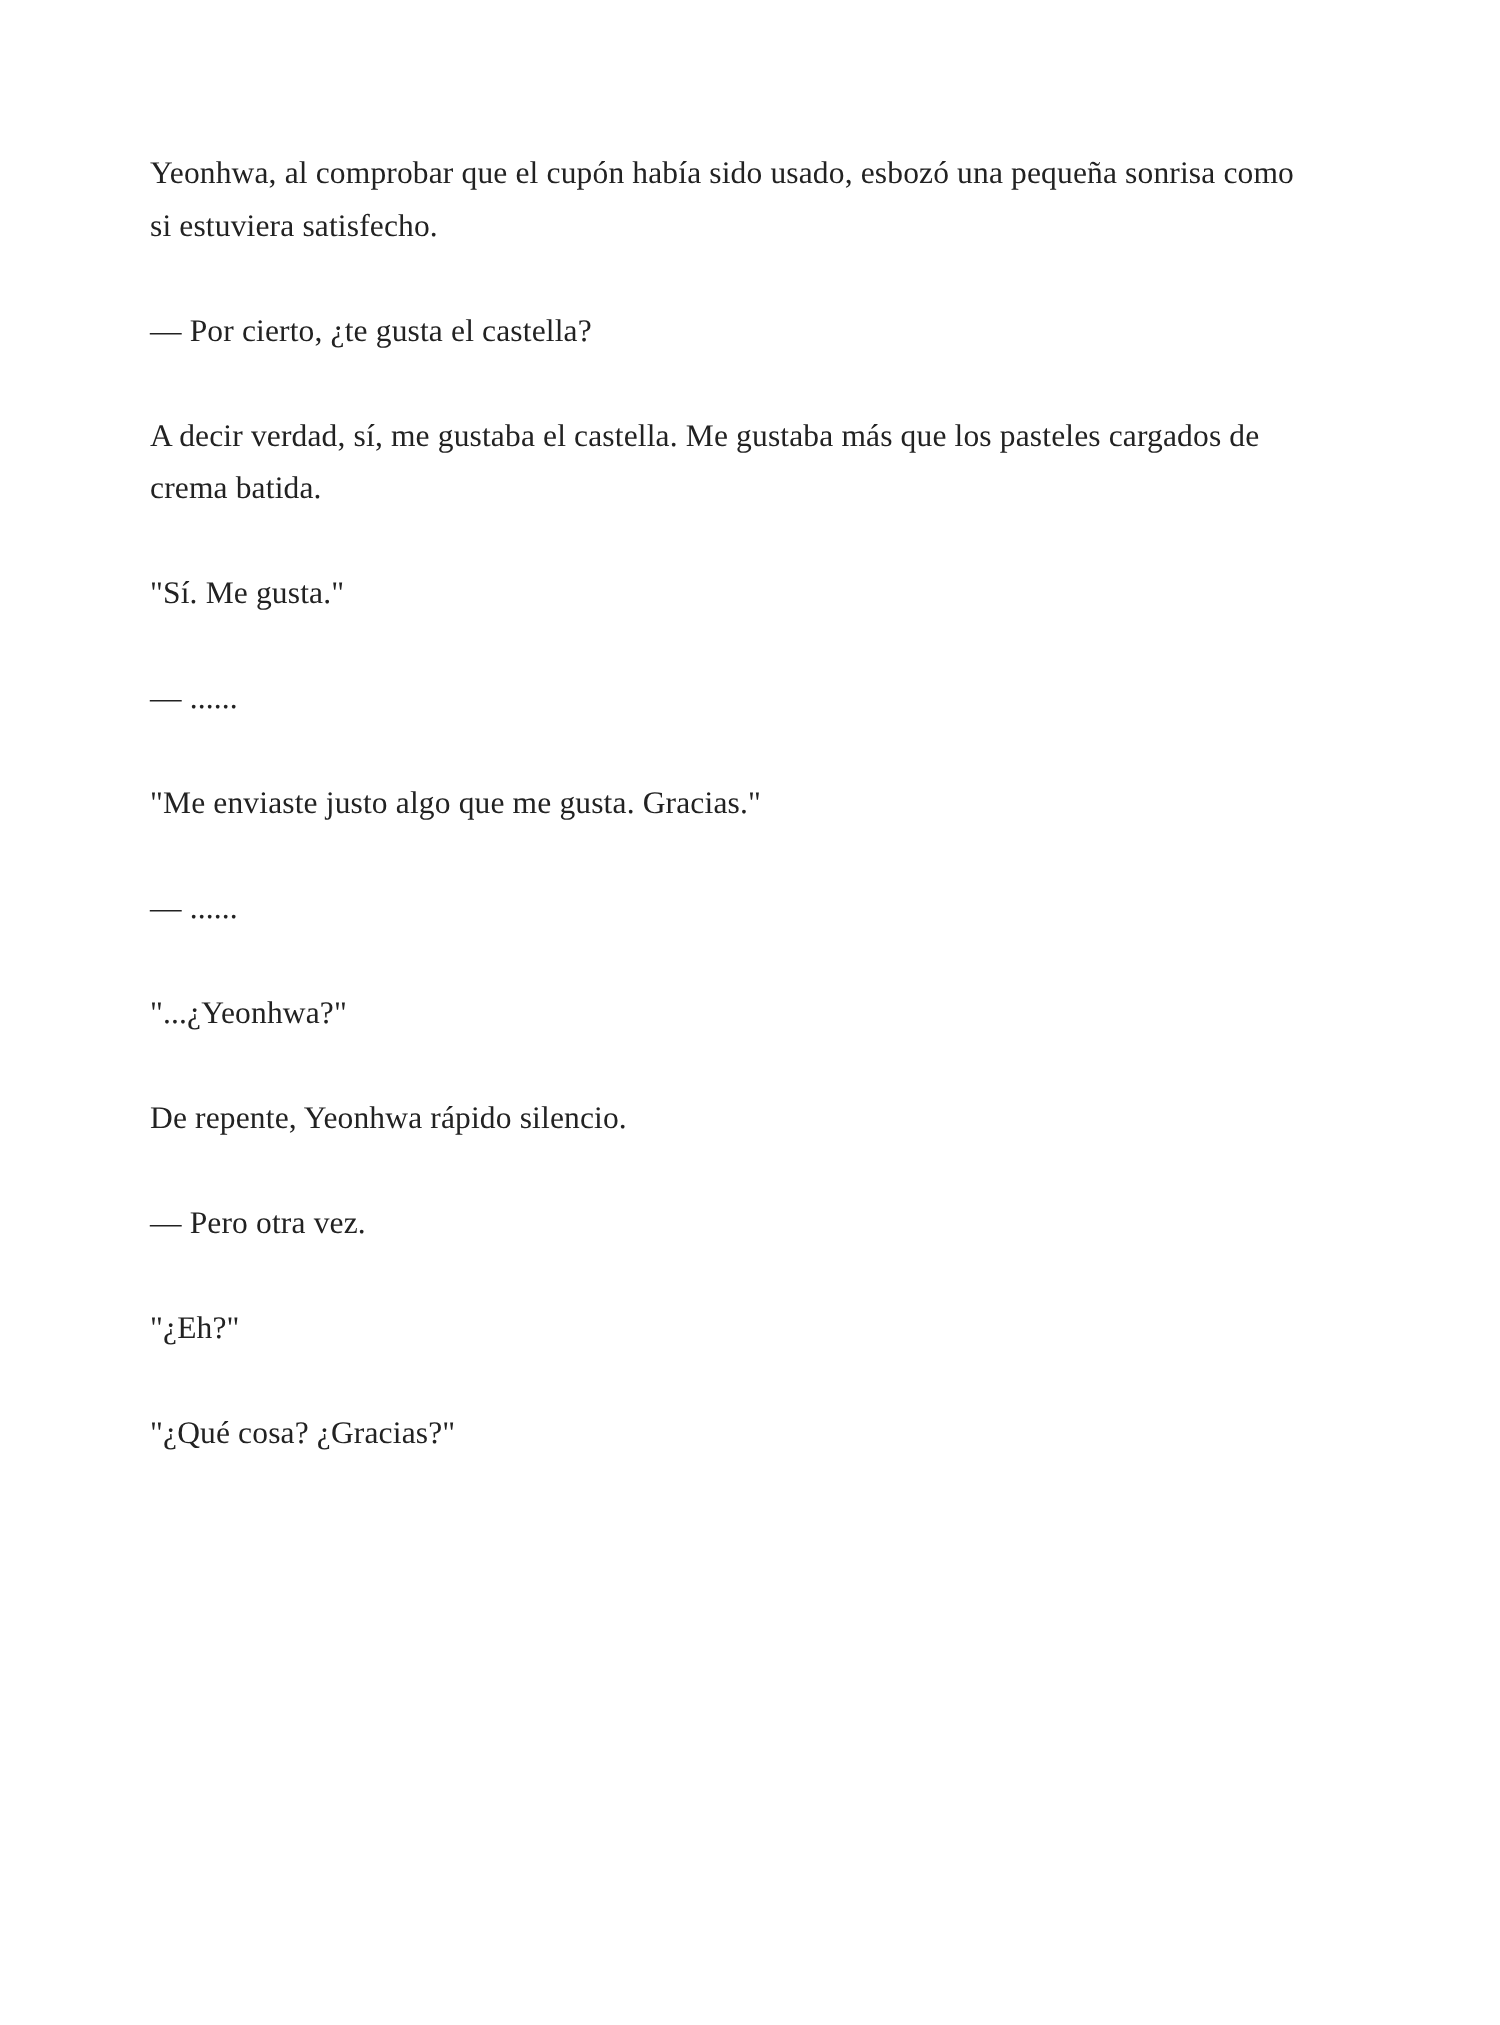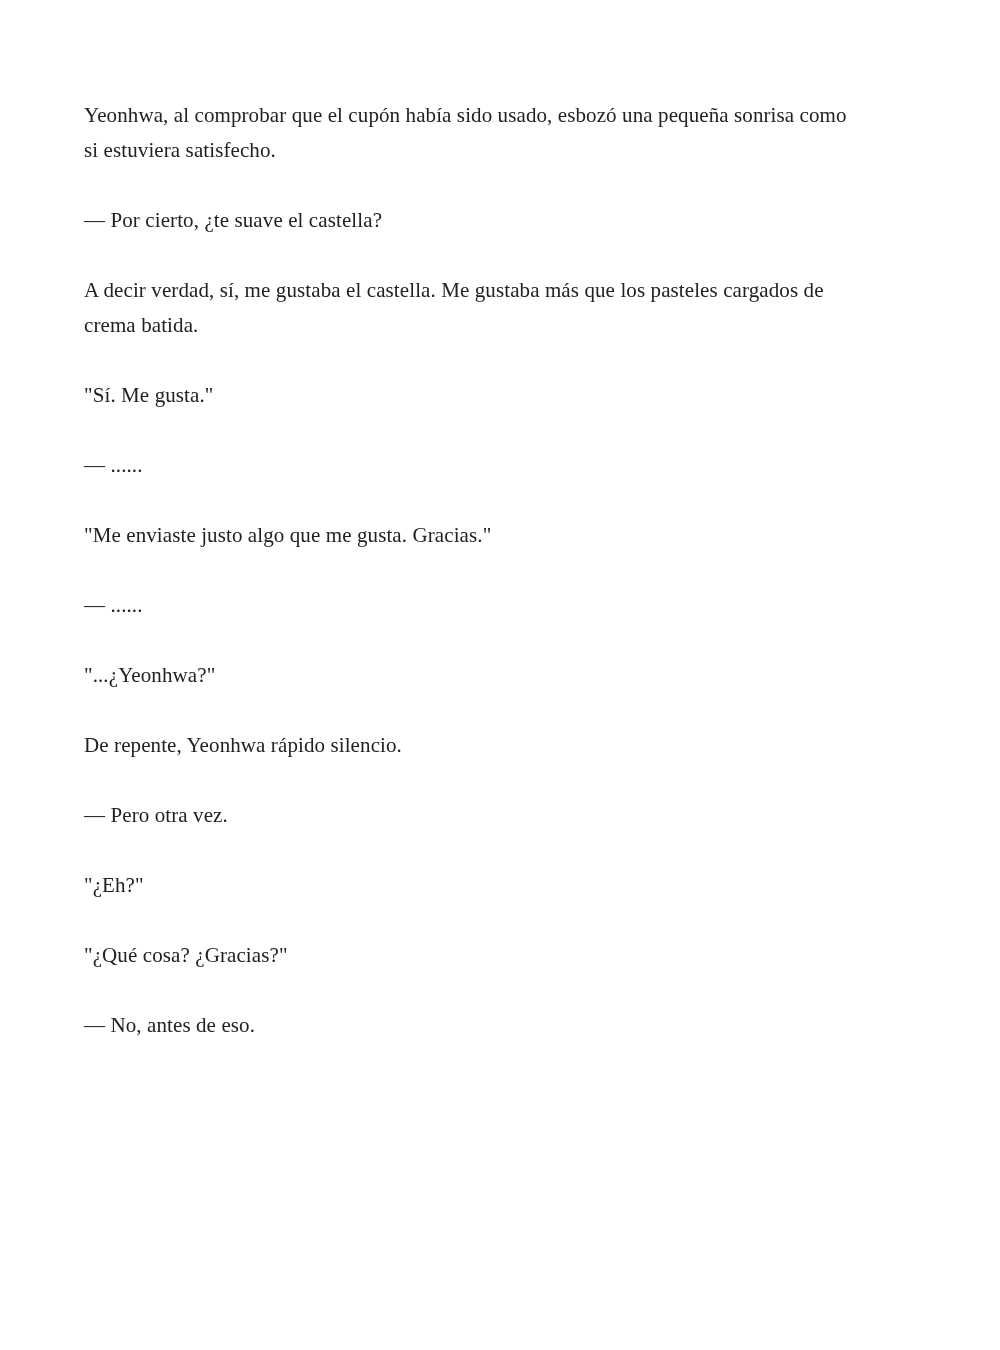--- a/index.html
+++ b/index.html
@@ -8,45 +8,44 @@
       background: #ffffff;
     }
     body {
       width: 1000px;
       height: 1350px;
       overflow: hidden;
       position: relative;
     }
     .page {
       position: absolute;
-      left: 84px;
+      left: 100px;
       top: 98px;
       width: 780px;
       font-family: "Liberation Serif", "DejaVu Serif", serif;
       font-size: 21px;
       line-height: 35px;
       color: #222222;
       letter-spacing: 0.1px;
     }
     .para {
       margin: 0 0 35px 0;
       padding: 0;
       white-space: normal;
     }
   </style>
 </head>
 <body>
 
 <div class="page">
   <p class="para">Yeonhwa, al comprobar que el cupón había sido usado, esbozó una pequeña sonrisa como si estuviera satisfecho.</p>
-  <p class="para">— Por cierto, ¿te suave el castella?</p>
+  <p class="para">— Por cierto, ¿te gusta el castella?</p>
   <p class="para">A decir verdad, sí, me gustaba el castella. Me gustaba más que los pasteles cargados de crema batida.</p>
   <p class="para">"Sí. Me gusta."</p>
   <p class="para">— ......</p>
   <p class="para">"Me enviaste justo algo que me gusta. Gracias."</p>
   <p class="para">— ......</p>
   <p class="para">"...¿Yeonhwa?"</p>
   <p class="para">De repente, Yeonhwa rápido silencio.</p>
   <p class="para">— Pero otra vez.</p>
   <p class="para">"¿Eh?"</p>
   <p class="para">"¿Qué cosa? ¿Gracias?"</p>
-  <p class="para">— No, antes de eso.</p>
 </div>
 
 </body></html>

